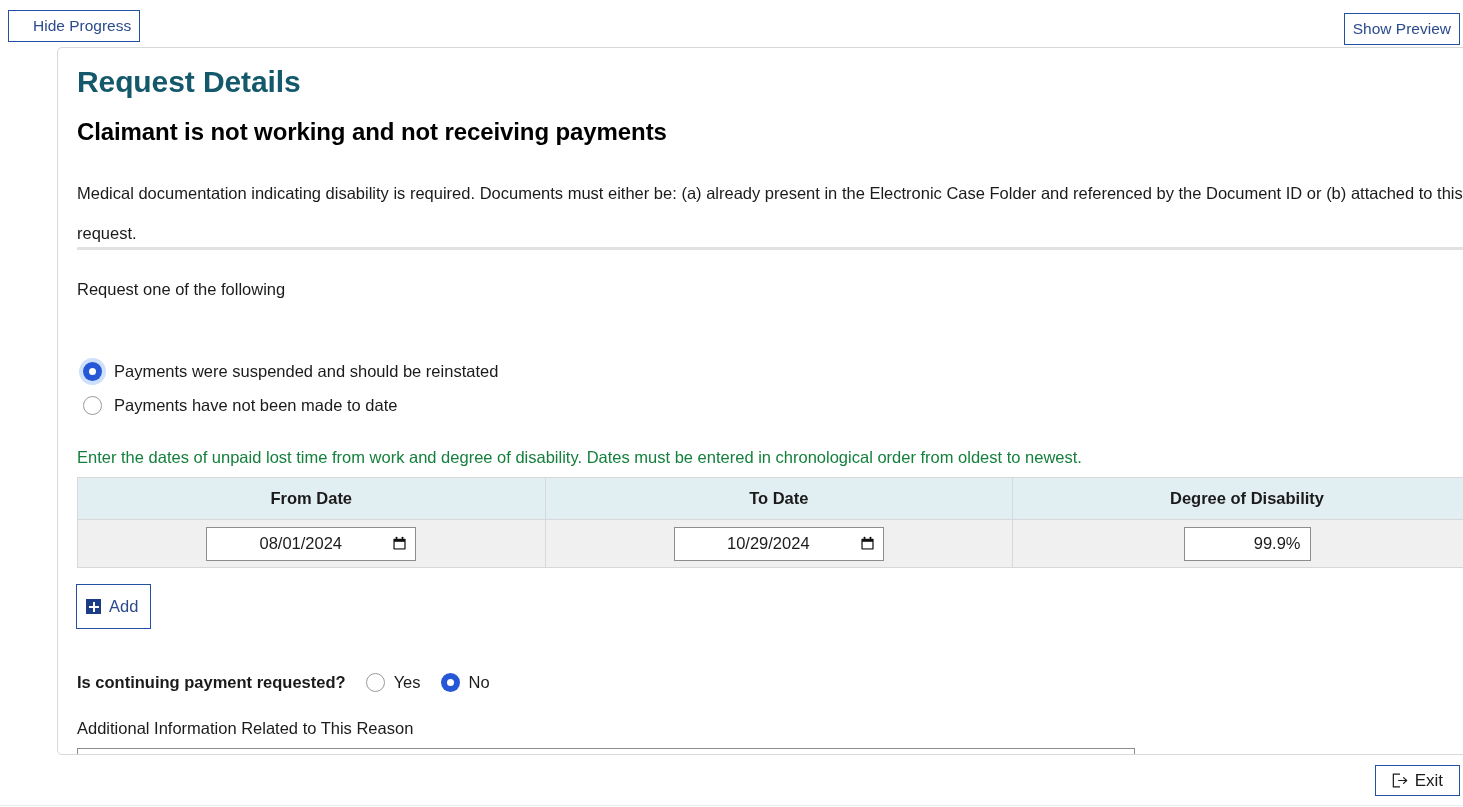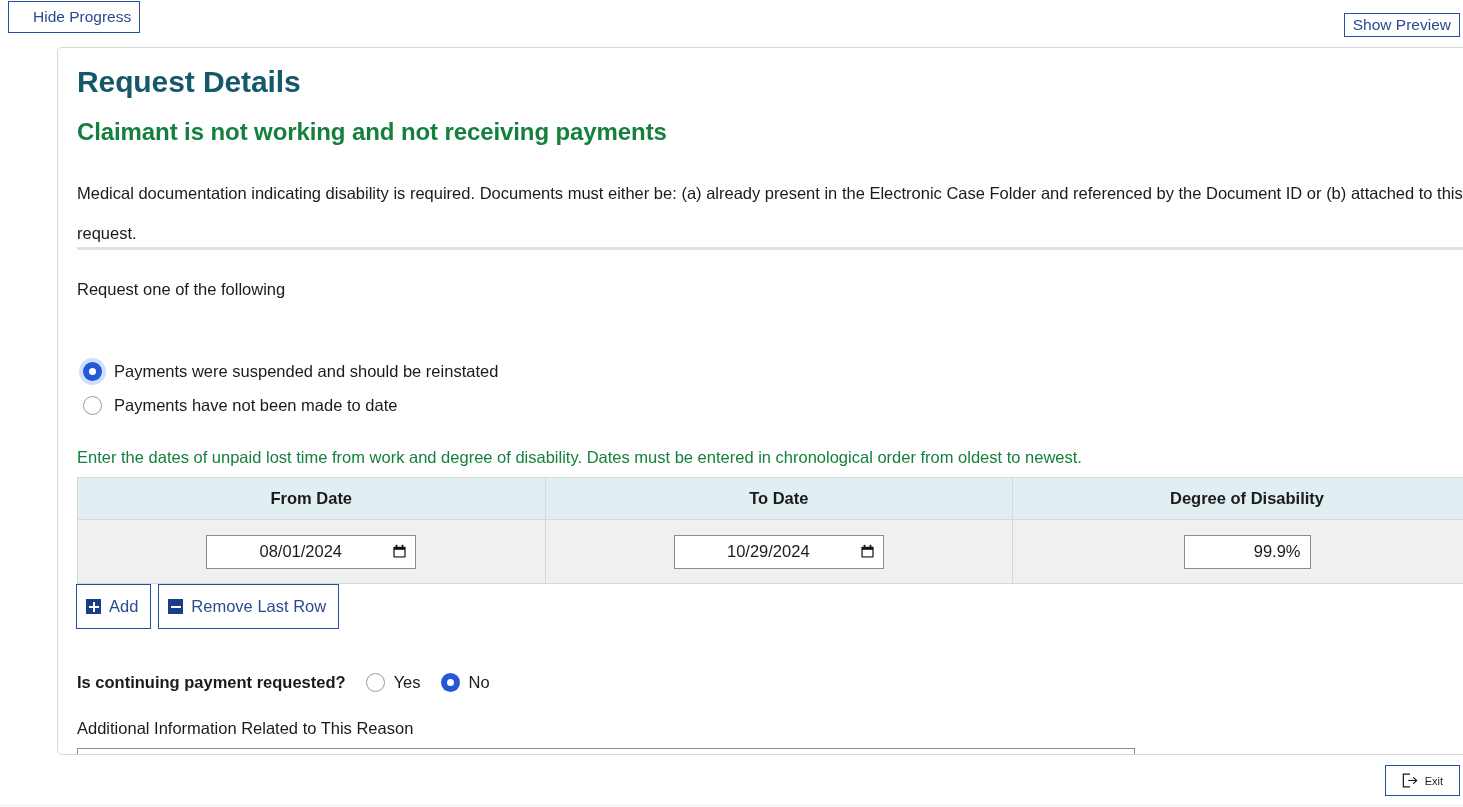--- a/index.html
+++ b/index.html
@@ -22,22 +22,22 @@
     background: #ffffff;
     color: #2a4b8d;
     font-size: 15.5px;
     font-family: "Liberation Sans", sans-serif;
     line-height: 1;
     padding: 0 8px;
     cursor: pointer;
     white-space: nowrap;
     display: flex; align-items: center; justify-content: center;
   }
-  #hide-progress-btn { left: 8px; top: 1px; height: 32px; padding-left: 24px; }
-  #show-preview-btn  { right: 3px; top: 13px; height: 24px; }
+  #hide-progress-btn { left: 8px; top: 10px; height: 32px; padding-left: 24px; }
+  #show-preview-btn  { right: 3px; top: 13px; height: 32px; }
 
   
   .card {
     position: absolute;
     left: 9px; top: 47px;
     width: 1443px; height: 708px;
     border: 1px solid #d6d8da;
     border-radius: 5px;
     background: #ffffff;
     overflow: hidden;
@@ -47,21 +47,21 @@
 
   h1.page-title {
     margin: 0;
     position: absolute; left: 19px; top: 17px;
     font-size: 30px; font-weight: bold; color: #14596b;
     letter-spacing: -0.1px;
   }
   h2.section-title {
     margin: 0;
     position: absolute; left: 19px; top: 70px;
-    font-size: 24px; font-weight: bold; color: #15803d;
+    font-size: 24px; font-weight: bold; color: #000000;
     letter-spacing: -0.1px;
   }
   p.help-text {
     margin: 0;
     position: absolute; left: 19px; top: 125px; width: 1406px;
     font-size: 16.5px; line-height: 40px; color: #1b1b1b;
   }
   .divider {
     position: absolute; left: 19px; top: 199px; width: 1405px; height: 3px;
     background: #dfe1e2;
@@ -111,21 +111,21 @@
   table.dates-table th {
     background: #e1eef2;
     border: 1px solid #d6d8da;
     height: 42px;
     font-size: 16.5px; font-weight: bold; color: #1b1b1b;
     text-align: center;
   }
   table.dates-table td {
     background: #f0f0f0;
     border: 1px solid #d6d8da;
-    height: 64px;
+    height: 48px;
     text-align: center;
     vertical-align: middle;
   }
   .date-input {
     display: inline-flex; align-items: center; justify-content: flex-end;
     width: 210px; height: 34px;
     border: 1px solid #8d8d8d; background: #ffffff;
     padding: 0 8px 0 6px;
     font-size: 16.5px; color: #1b1b1b;
     cursor: text;
@@ -213,21 +213,21 @@
     border: 1px solid #2251a4; background: #fff;
     color: #2a4b8d; font-size: 16.5px;
     font-family: "Liberation Sans", sans-serif; cursor: pointer;
   }
   .circ-arrow { width: 17px; height: 17px; flex: 0 0 auto; display:block; }
   #exit-btn {
     position: absolute; right: 3px; top: 10px;
     display: inline-flex; align-items: center; gap: 7px;
     height: 31px; padding: 0 16px;
     border: 1px solid #2251a4; background: #fff;
-    color: #1b1b1b; font-size: 11px;
+    color: #1b1b1b; font-size: 17px;
     font-family: "Liberation Sans", sans-serif; cursor: pointer;
   }
   .exit-icon { width: 16px; height: 15px; flex: 0 0 auto; display:block; }
 </style>
 </head>
 <body>
 
 <div class="page">
 
   <div class="topbar">
@@ -299,24 +299,20 @@
             </td>
           </tr>
         </tbody>
       </table>
 
       <div class="btn-row">
         <button class="ghost-btn">
           <span class="sq-icon plus"></span>
           <span>Add</span>
         </button>
-        <button class="ghost-btn">
-          <span class="sq-icon"></span>
-          <span>Remove Last Row</span>
-        </button>
       </div>
 
       <div class="cont-row">
         <span class="cont-label">Is continuing payment requested?</span>
         <span class="cont-opt">
           <span class="radio"></span>
           <span class="radio-label">Yes</span>
         </span>
         <span class="cont-opt">
           <span class="radio checked"></span>

